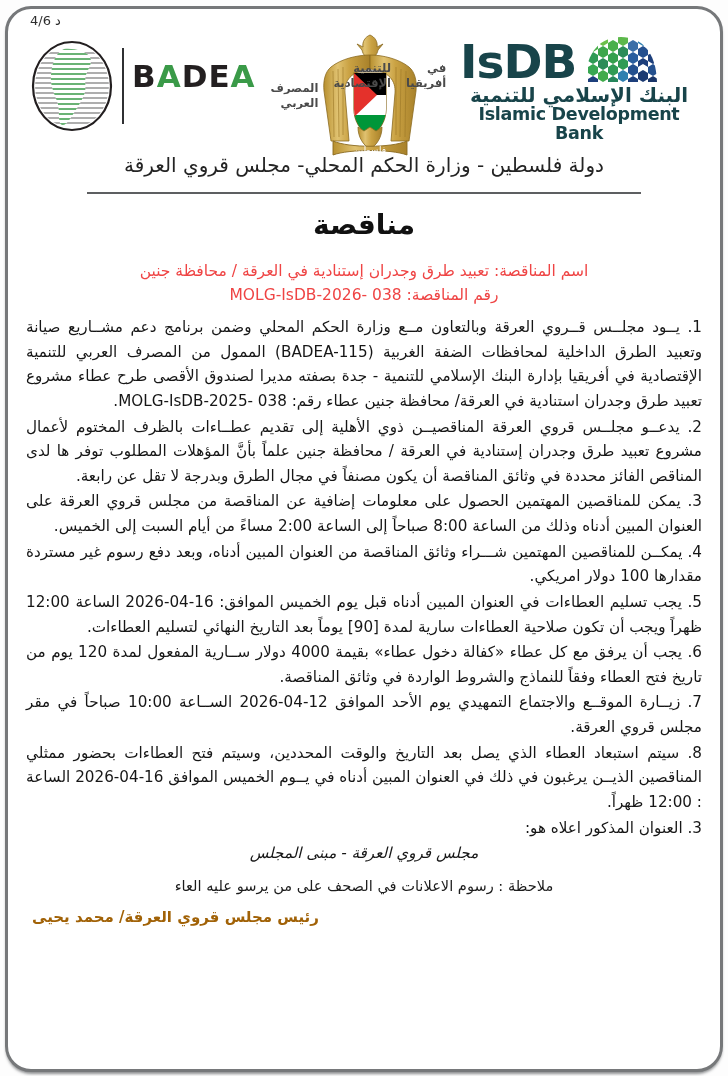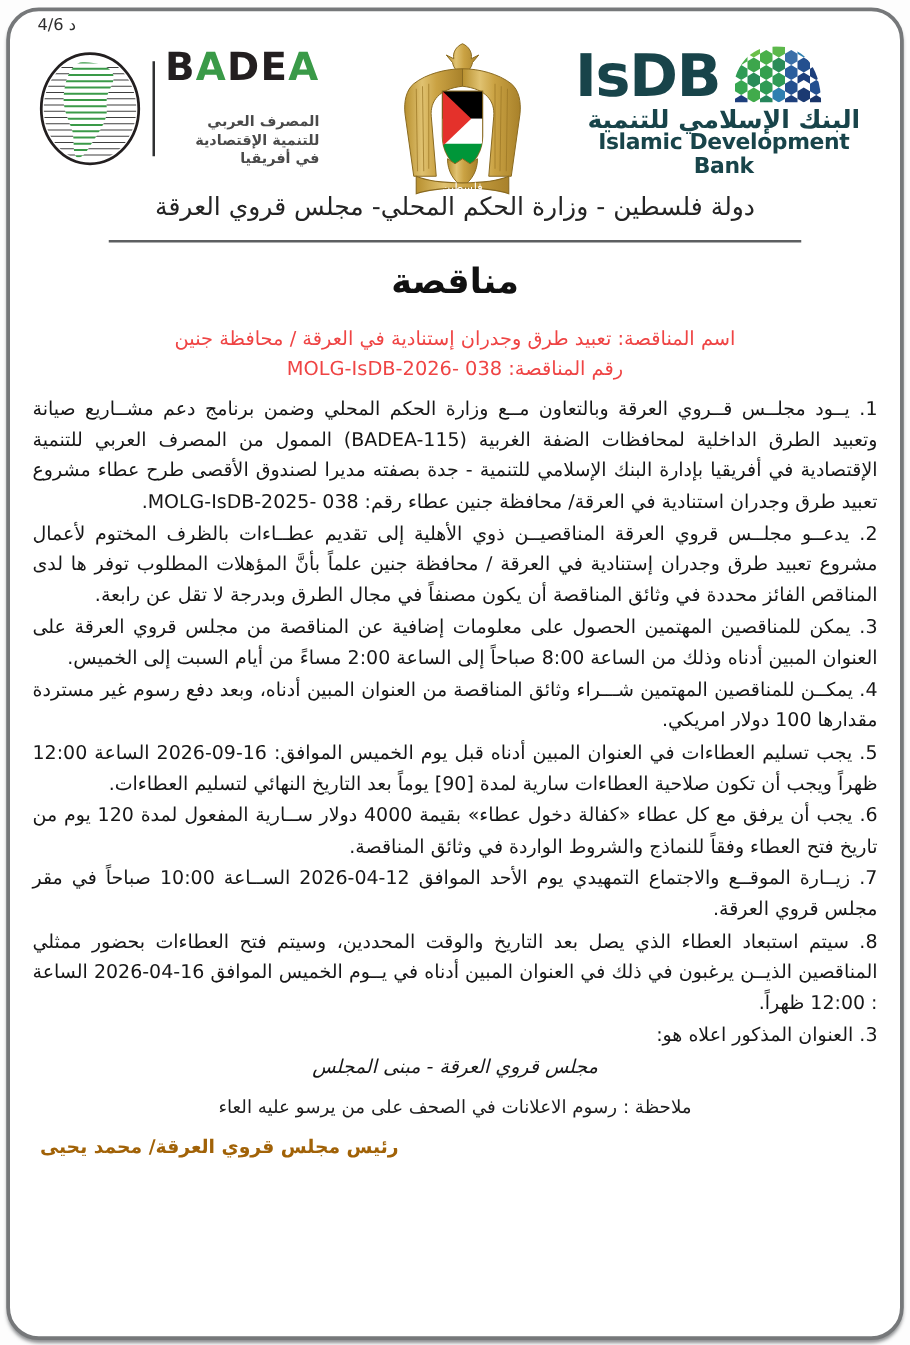--- a/index.html
+++ b/index.html
@@ -143,23 +143,24 @@
   .badea-mark svg { display: block; }
   .badea-divider {
     width: 2px;
     height: 76px;
     background: #2f3032;
     flex: 0 0 auto;
     margin: 0 2px;
   }
   .badea-text {
     display: flex;
-    flex-direction: column;
+    flex-direction: row;
     align-items: flex-start;
     justify-content: center;
+    gap: 15px;
   }
   .badea-word {
     font-family: "DejaVu Sans", sans-serif;
     font-weight: bold;
     font-size: 31px;
     letter-spacing: 1px;
     color: #231f20;
     line-height: 1;
     display: flex;
     flex-direction: row;
@@ -505,21 +506,21 @@
     <div class="meta-block">
       <div class="meta-line">اسم المناقصة: تعبيد طرق وجدران إستنادية في العرقة / محافظة جنين</div>
       <div class="meta-line">رقم المناقصة: 038 -MOLG-IsDB-2026</div>
     </div>
 
     <div class="clauses">
       <p class="clause">1. يــود مجلــس قــروي العرقة وبالتعاون مــع وزارة الحكم المحلي وضمن برنامج دعم مشــاريع صيانة وتعبيد الطرق الداخلية لمحافظات الضفة الغربية (BADEA-115) الممول من المصرف العربي للتنمية الإقتصادية في أفريقيا بإدارة البنك الإسلامي للتنمية - جدة بصفته مديرا لصندوق الأقصى طرح عطاء مشروع تعبيد طرق وجدران استنادية في العرقة/ محافظة جنين عطاء رقم: 038 -MOLG-IsDB-2025.</p>
       <p class="clause">2. يدعــو مجلــس قروي العرقة المناقصيــن ذوي الأهلية إلى تقديم عطــاءات بالظرف المختوم لأعمال مشروع تعبيد طرق وجدران إستنادية في العرقة / محافظة جنين علماً بأنَّ المؤهلات المطلوب توفر ها لدى المناقص الفائز محددة في وثائق المناقصة أن يكون مصنفاً في مجال الطرق وبدرجة لا تقل عن رابعة.</p>
       <p class="clause">3. يمكن للمناقصين المهتمين الحصول على معلومات إضافية عن المناقصة من مجلس قروي العرقة على العنوان المبين أدناه وذلك من الساعة 8:00 صباحاً إلى الساعة 2:00 مساءً من أيام السبت إلى الخميس.</p>
       <p class="clause">4. يمكــن للمناقصين المهتمين شـــراء وثائق المناقصة من العنوان المبين أدناه، وبعد دفع رسوم غير مستردة مقدارها 100 دولار امريكي.</p>
-      <p class="clause">5. يجب تسليم العطاءات في العنوان المبين أدناه قبل يوم الخميس الموافق: 16-09-2026 الساعة 12:00 ظهراً ويجب أن تكون صلاحية العطاءات سارية لمدة [90] يوماً بعد التاريخ النهائي لتسليم العطاءات.</p>
+      <p class="clause">5. يجب تسليم العطاءات في العنوان المبين أدناه قبل يوم الخميس الموافق: 16-04-2026 الساعة 12:00 ظهراً ويجب أن تكون صلاحية العطاءات سارية لمدة [90] يوماً بعد التاريخ النهائي لتسليم العطاءات.</p>
       <p class="clause">6. يجب أن يرفق مع كل عطاء «كفالة دخول عطاء» بقيمة 4000 دولار ســارية المفعول لمدة 120 يوم من تاريخ فتح العطاء وفقاً للنماذج والشروط الواردة في وثائق المناقصة.</p>
       <p class="clause">7. زيــارة الموقــع والاجتماع التمهيدي يوم الأحد الموافق 12-04-2026 الســاعة 10:00 صباحاً في مقر مجلس قروي العرقة.</p>
       <p class="clause">8. سيتم استبعاد العطاء الذي يصل بعد التاريخ والوقت المحددين، وسيتم فتح العطاءات بحضور ممثلي المناقصين الذيــن يرغبون في ذلك في العنوان المبين أدناه في يــوم الخميس الموافق 16-04-2026 الساعة : 12:00 ظهراً.</p>
       <p class="clause">3. العنوان المذكور اعلاه هو:</p>
 
       <div class="center-line addr-block">مجلس قروي العرقة - مبنى المجلس</div>
     </div>
 
     <div class="note-line">ملاحظة : رسوم الاعلانات في الصحف على من يرسو عليه العاء</div>
 

